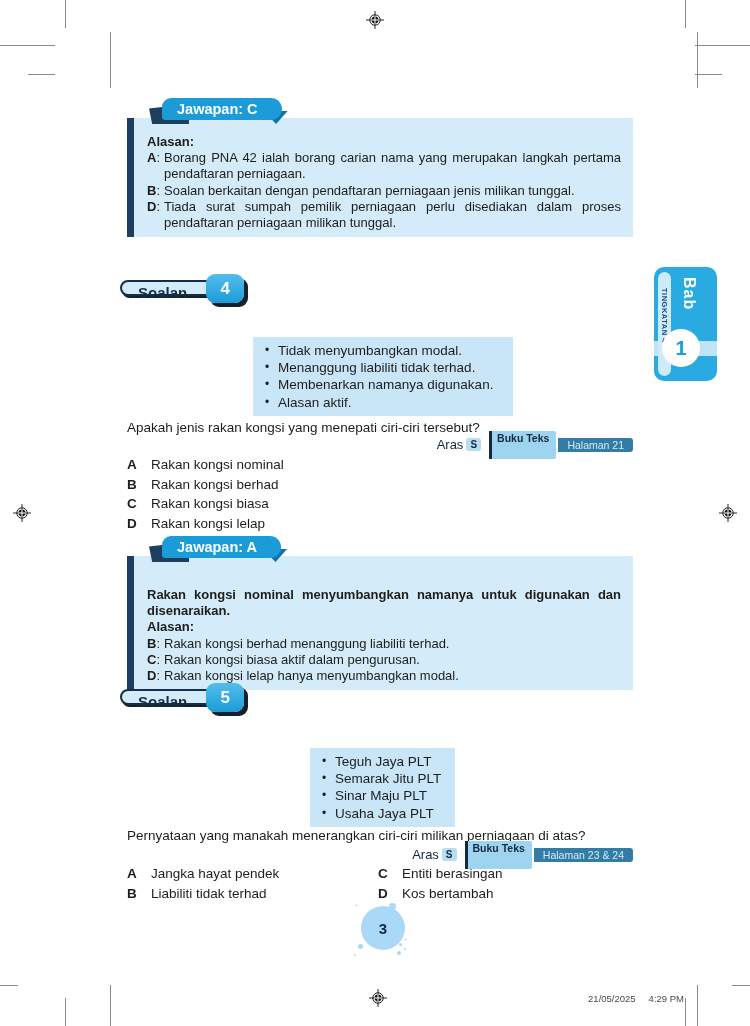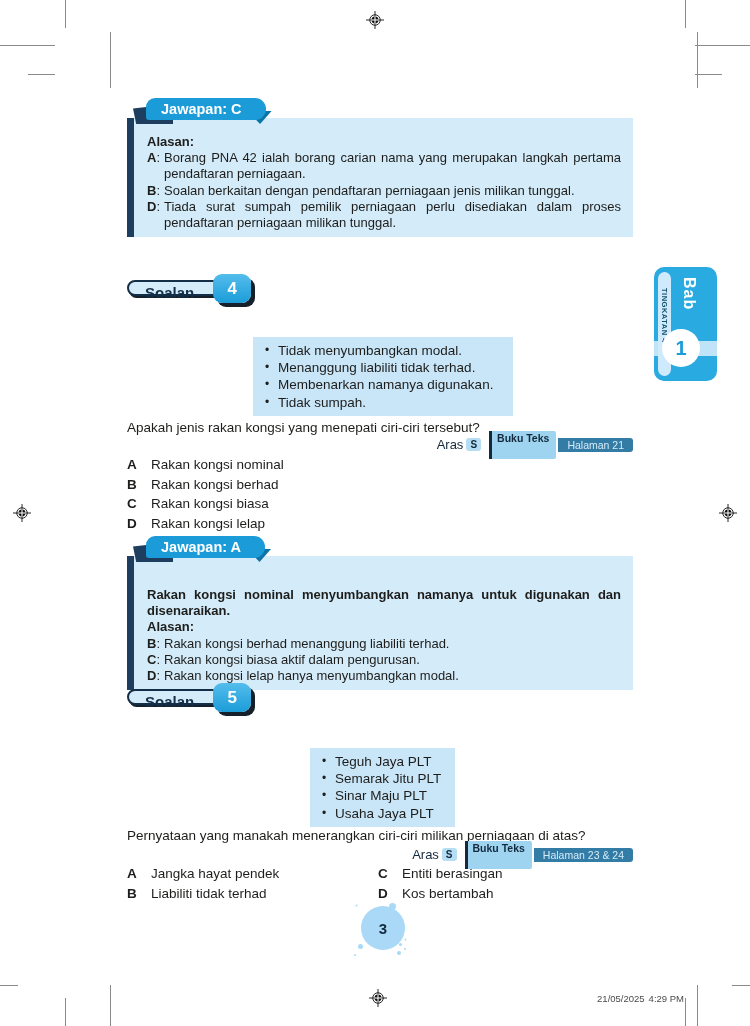--- a/index.html
+++ b/index.html
@@ -12,21 +12,21 @@
   
   .mark { position:absolute; background:#8a8a8a; }
   .regmark { position:absolute; width:18px; height:18px; }
 
   
   .answer-box {
     position:absolute; left:127px; width:506px;
     background:#d4ebf9; border-left:7px solid #1d3e5f;
     padding:16px 12px 6px 13px; font-size:13px; line-height:16.2px;
   }
-  .banner { position:absolute; top:-20px; left:12px; height:27px; }
+  .banner { position:absolute; top:-20px; left:28px; height:27px; }
   .banner-back {
     position:absolute; left:-13px; top:6px; width:40px; height:20px;
     background:#1d3e5f; clip-path:polygon(0 22%, 100% 0, 100% 100%, 8% 100%);
   }
   .banner-fold {
     position:absolute; right:-6px; top:13px; width:24px; height:13px;
     background:#0d74a8; clip-path:polygon(0 0, 100% 0, 52% 100%);
   }
   .banner-ribbon {
     position:relative; display:inline-block; background:#1b9cd8; color:#fff;
@@ -35,21 +35,21 @@
   }
   .answer-main { font-weight:bold; text-align:justify; }
   .alasan-label { font-weight:bold; }
   .alasan-item { display:flex; }
   .alasan-letter { flex:0 0 17px; font-weight:bold; }
   .alasan-letter::after { content:":"; font-weight:normal; }
   .alasan-text { flex:1; text-align:justify; }
 
   
   .soalan-pill {
-    position:absolute; left:127px; height:16px; background:#d4ebf9;
+    position:absolute; left:120px; height:16px; background:#d4ebf9;
     border:2.5px solid #142e47; border-radius:14px; color:#142e47;
     font-weight:bold; font-size:15px; line-height:22px;
     padding:0 42px 0 16px; box-shadow:1.5px 2.5px 0 -0.5px #15202b;
   }
   .soalan-badge {
     position:absolute; right:-15px; top:-8px; width:38px; height:29px;
     background:linear-gradient(#54bdec,#1b9cd8); border-radius:9px;
     color:#fff; font-weight:bold; font-size:17px;
     display:flex; align-items:center; justify-content:center;
     box-shadow:4px 4px 0 #15202b;
@@ -119,21 +119,21 @@
     top:-3px; left:28px;
     box-shadow:-32px 40px 0 -1px #a9d9f6, 8px 38px 0 -2px #a9d9f6, 13px 33px 0 -2.5px #a9d9f6, -36px -1px 0 -2.5px #a9d9f6;
   }
   .page-circle::after {
     content:""; position:absolute; width:4px; height:4px; border-radius:50%; background:#a9d9f6;
     bottom:-5px; right:4px; box-shadow:6px -4px 0 -1px #a9d9f6, -44px 2px 0 -1px #a9d9f6;
   }
 
   
   .footer-filename { position:absolute; left:145px; top:993px; font-size:9.5px; color:#4a4a4a; }
-  .footer-datetime { position:absolute; right:66px; top:993px; font-size:9.5px; color:#4a4a4a; display:flex; gap:4px; }
+  .footer-datetime { position:absolute; right:66px; top:993px; font-size:9.5px; color:#4a4a4a; display:flex; gap:13px; }
 </style>
 </head>
 <body>
 
 <div class="page">
 
   <div class="mark" style="left:0;top:45px;width:55px;height:1px;"></div>
   <div class="mark" style="left:65px;top:0;width:1px;height:28px;"></div>
   <div class="mark" style="left:28px;top:74px;width:27px;height:1px;"></div>
   <div class="mark" style="left:110px;top:32px;width:1px;height:56px;"></div>
@@ -216,21 +216,21 @@
     <div class="bullet-row">
         <span class="bullet-dot">•</span>
         <span>Menanggung liabiliti tidak terhad.</span>
       </div>
     <div class="bullet-row">
         <span class="bullet-dot">•</span>
         <span>Membenarkan namanya digunakan.</span>
       </div>
     <div class="bullet-row">
         <span class="bullet-dot">•</span>
-        <span>Tidak sumpah.</span>
+        <span>Alasan aktif.</span>
       </div>
   </div>
 
   <div class="question-text" style="top:420px;">Apakah jenis rakan kongsi yang menepati ciri-ciri tersebut?</div>
 
   <div class="meta-row" style="top:437px;">
     <span class="aras-label">Aras</span>
     <span class="aras-s">S</span>
     <span class="buku-teks">Buku Teks</span>
     <span class="halaman">Halaman 21</span>

